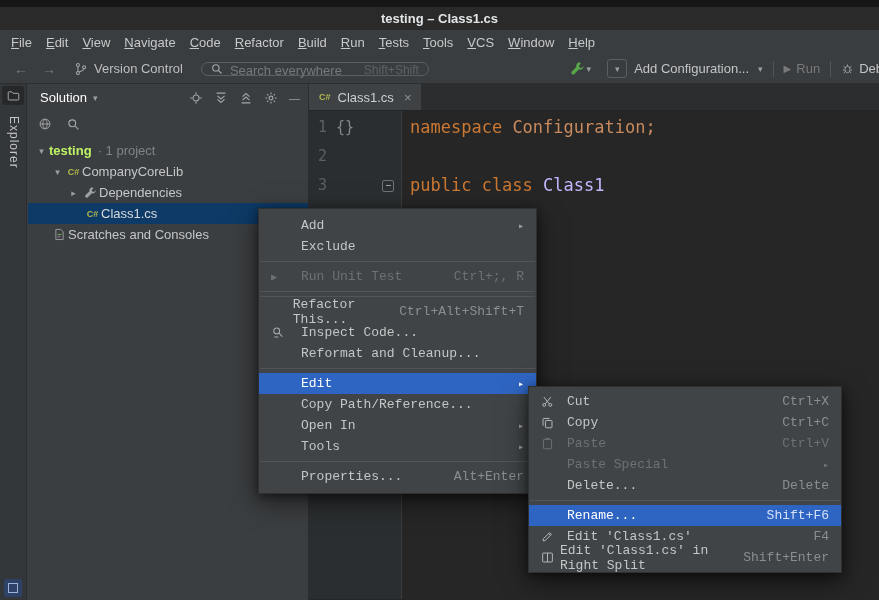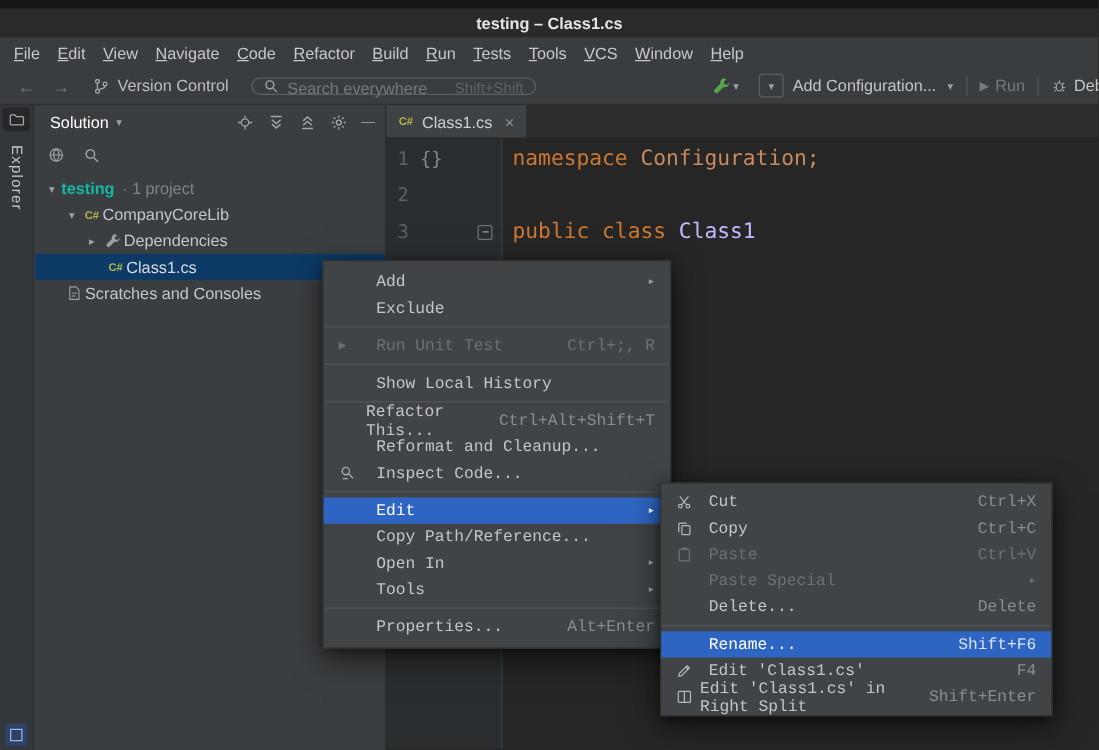--- a/index.html
+++ b/index.html
@@ -49,21 +49,21 @@
   .panel-header{height:27px;display:flex;align-items:center;padding:0 8px;gap:4px;}
   .panel-header .title{color:#ffffff;margin-left:4px;}
   .hdr-caret{font-size:9px;color:#9da0a2;margin-left:2px;}
   .hdr-icons{margin-left:auto;display:flex;align-items:center;gap:11px;color:#9da0a2;}
   .filter-row{height:26px;display:flex;align-items:center;gap:15px;padding-left:10px;color:#9da0a2;}
   .tree{padding-top:3px;}
   .trow{height:21px;display:flex;align-items:center;color:#c4c6c8;}
   .trow .chev{width:15px;text-align:center;font-size:9px;color:#9da0a2;}
   .trow.selected{background:#0d3a66;color:#d9dbdd;}
   .tmeta{color:#7f8486;margin-left:6px;}
-  .tbold{font-weight:bold;color:#14b8a6;}
+  .tbold{font-weight:bold;color:#bef264;}
   .csbadge{font-size:9px;font-weight:bold;color:#b1b84b;width:17px;display:inline-block;text-align:center;}
   .ticon{width:18px;display:inline-flex;justify-content:center;color:#9da0a2;}
   
   .editor{position:absolute;left:309px;top:84px;width:570px;height:516px;background:#262626;}
   .tabstrip{height:27px;background:#2b2d2f;display:flex;border-bottom:1px solid #222426;box-sizing:border-box;}
   .tab{background:#3e4244;display:flex;align-items:center;gap:7px;padding:0 10px;color:#ccced0;}
   .tab .close{color:#8f9294;font-size:13px;margin-left:3px;}
   .editor-body{position:relative;display:flex;height:488px;
                font-family:"DejaVu Sans Mono","Liberation Mono",monospace;font-size:17px;line-height:29px;}
   .gutter{width:93px;background:#2b2e30;border-right:1px solid #3a3d3f;box-sizing:border-box;padding-top:2px;}
@@ -314,42 +314,38 @@
       <span class="ic"></span>
       <span>Exclude</span>
     </div>
     <div class="msep"></div>
     <div class="mi dis">
       <span class="ic play">▶</span>
       <span>Run Unit Test</span>
       <span class="sc">Ctrl+;, R</span>
     </div>
     <div class="msep"></div>
-    <div class="mi">
-      <span class="ic"></span>
-      <span>Show Local History</span>
-    </div>
     <div class="msep"></div>
     <div class="mi">
       <span class="ic"></span>
       <span>Refactor This...</span>
       <span class="sc">Ctrl+Alt+Shift+T</span>
-    </div>
-    <div class="mi">
-      <span class="ic"></span>
-      <span>Reformat and Cleanup...</span>
     </div>
     <div class="mi">
       <span class="ic">
         <svg width="13" height="13" viewBox="0 0 16 16" fill="none" stroke="currentColor" stroke-width="1.3">
           <circle cx="7" cy="6" r="3.6"></circle>
             <path d="M9.8 8.8 14 13M4 13.5h5"></path>
         </svg>
       </span>
       <span>Inspect Code...</span>
+    </div>
+    <div class="mi">
+      <span class="ic"></span>
+      <span>Reformat and Cleanup...</span>
     </div>
     <div class="msep"></div>
     <div class="mi sel">
       <span class="ic"></span>
       <span>Edit</span>
       <span class="arr">▸</span>
     </div>
     <div class="mi">
       <span class="ic"></span>
       <span>Copy Path/Reference...</span>

